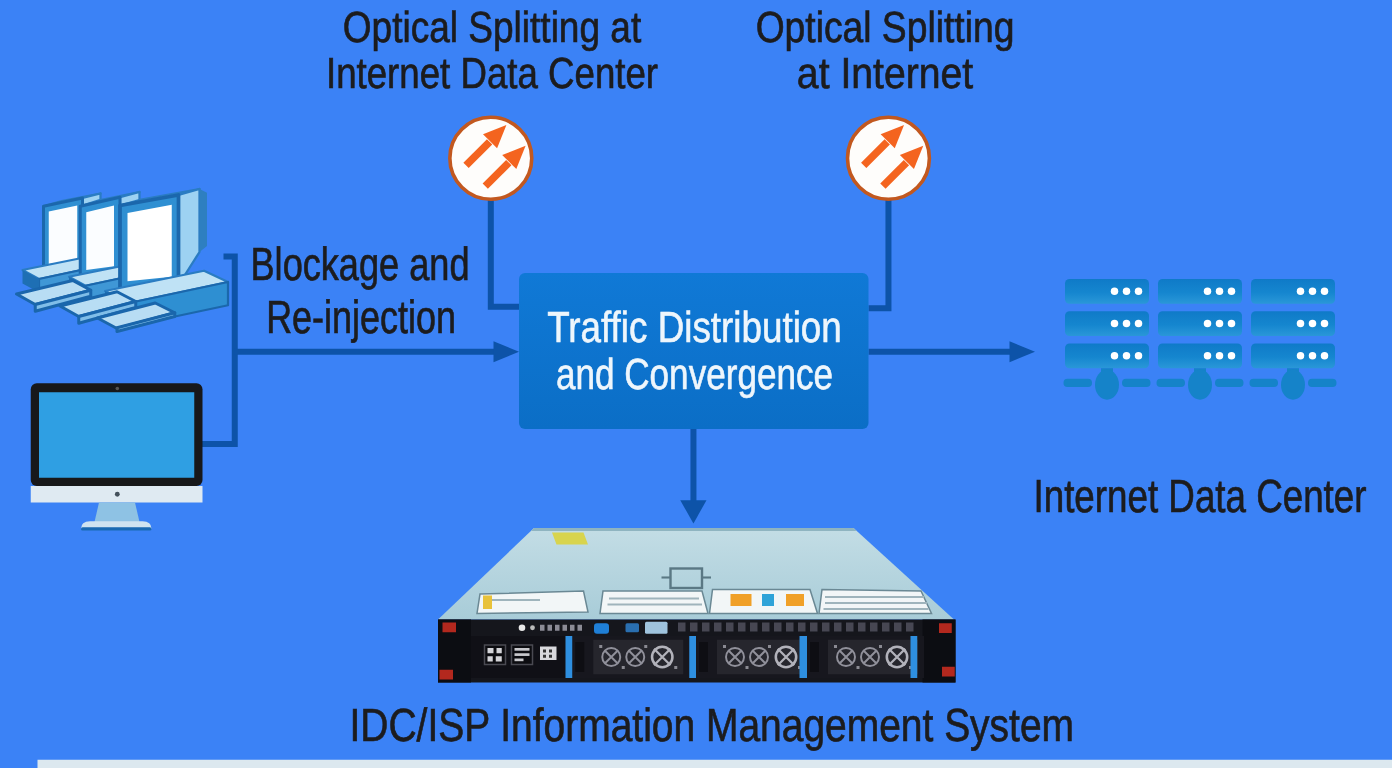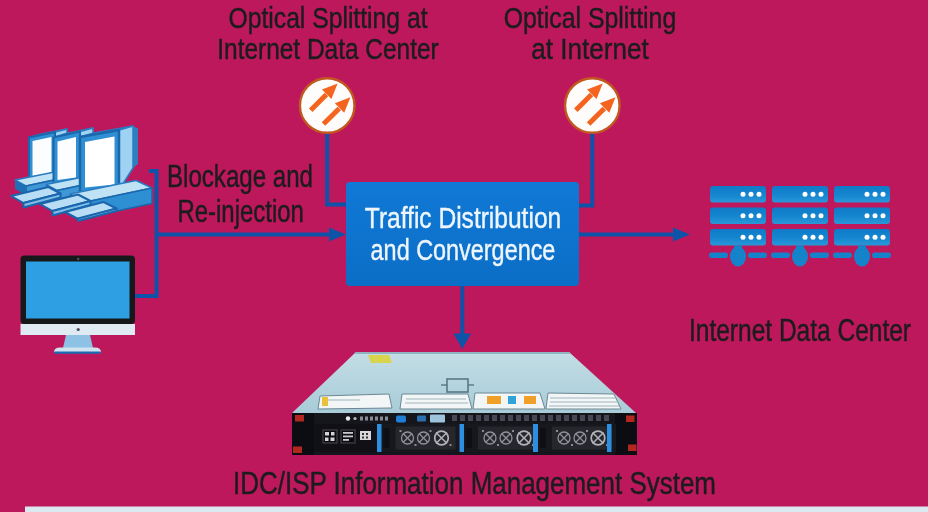--- a/index.html
+++ b/index.html
@@ -1,16 +1,16 @@
 <!DOCTYPE html>
 <html><head>
 <meta charset="utf-8">
 <style>
   html,body{margin:0;padding:0;background:#ffffff;}
-  #stage{position:relative;width:928px;height:512px;background:#be185d;overflow:hidden;
+  #stage{position:relative;width:928px;height:512px;background:#3b82f6;overflow:hidden;
          font-family:"Liberation Sans",sans-serif;}
   svg{display:block;}
 </style>
 </head>
 <body>
 <div id="stage">
 <svg width="928" height="512" viewBox="0 0 928 512">
   <defs>
     <linearGradient id="boxg" x1="0" y1="0" x2="0" y2="1">
       <stop offset="0" stop-color="#1079d6"></stop>

